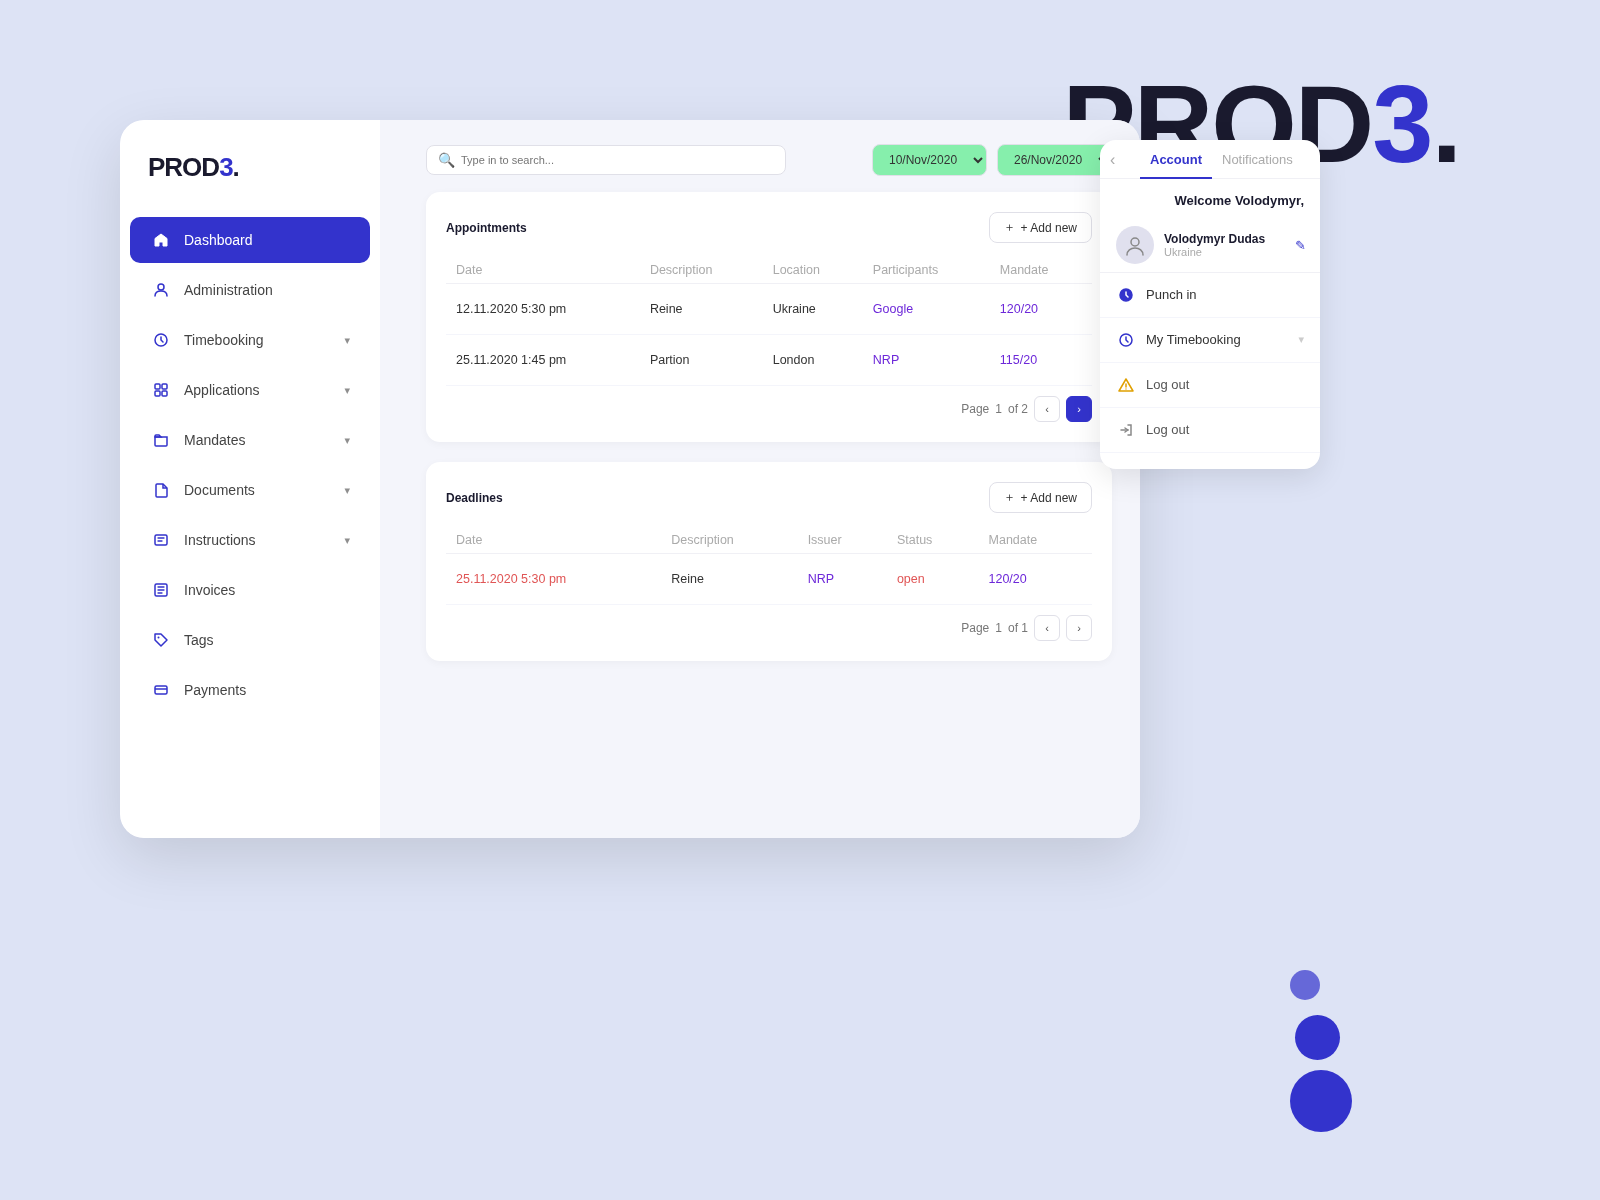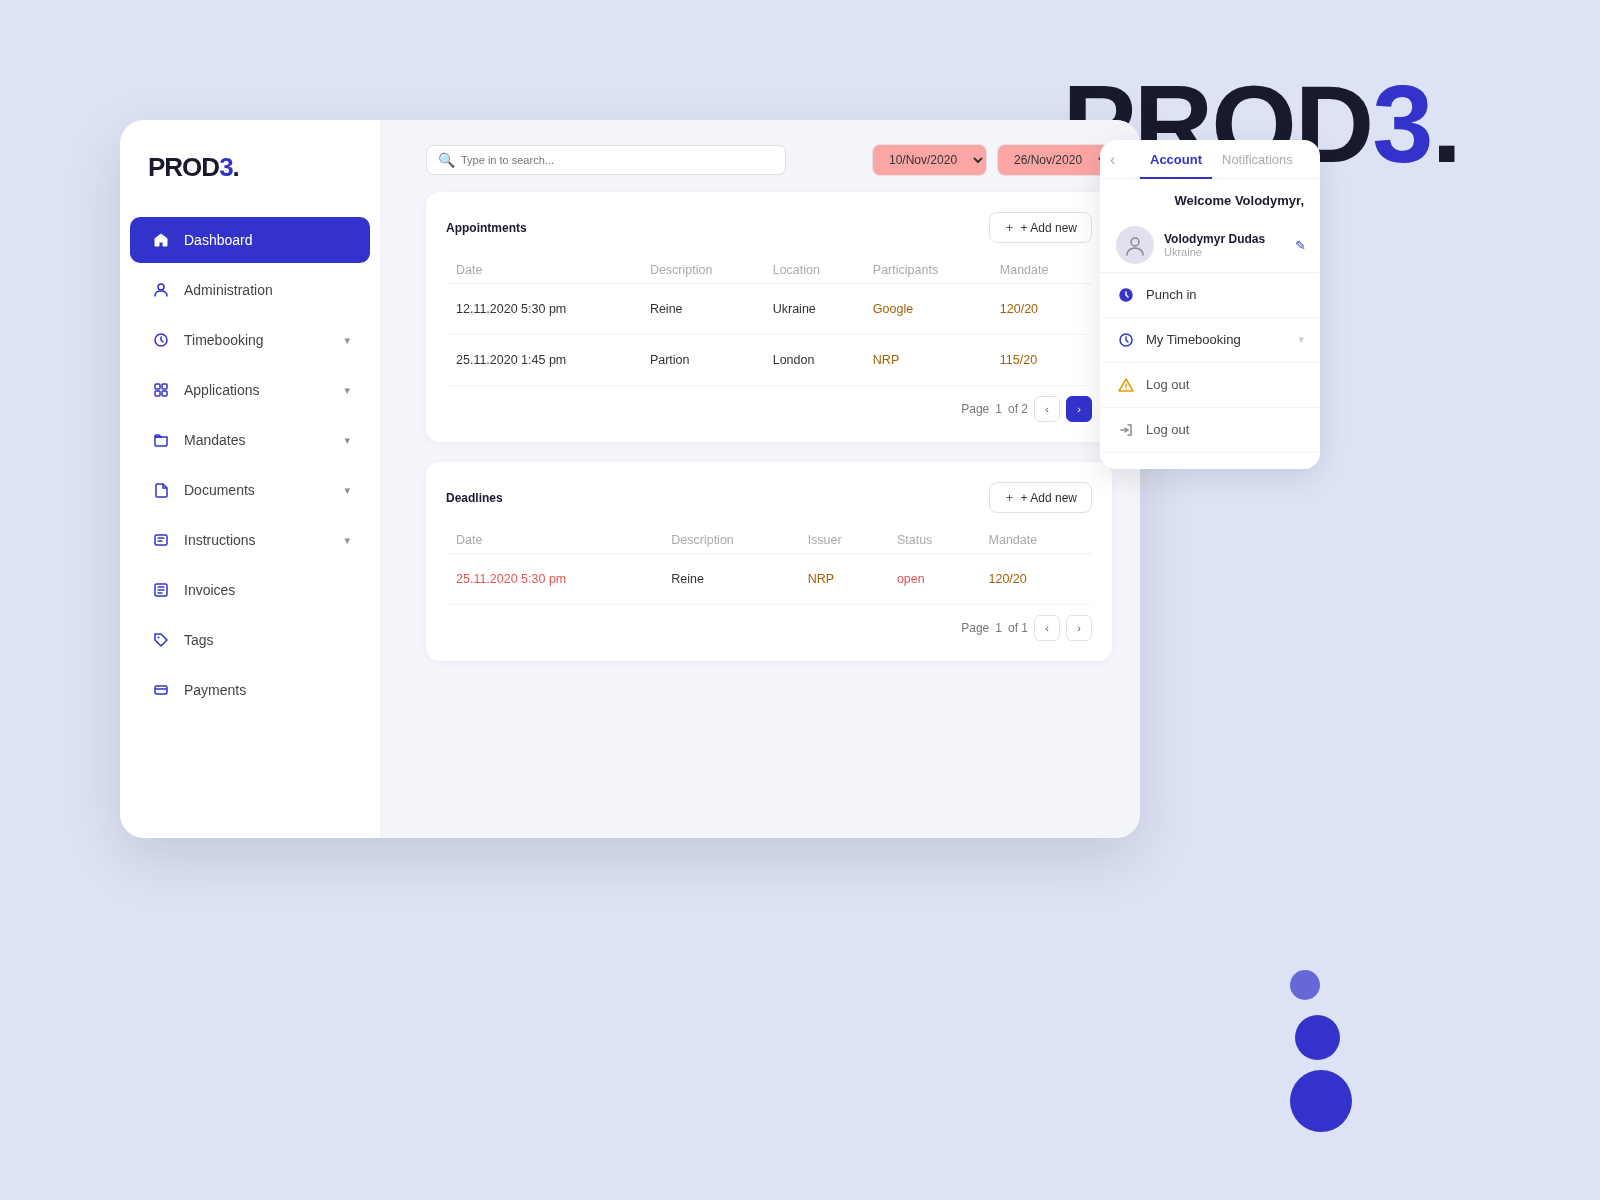--- a/index.html
+++ b/index.html
@@ -142,21 +142,21 @@
       display: flex;
       gap: 10px;
       margin-left: auto;
     }
     .date-select {
       padding: 7px 12px;
       border: 1.5px solid #e0e0e8;
       border-radius: 8px;
       font-size: 12px;
       color: #333;
-      background: #fca5a5;
+      background: #86efac;
       cursor: pointer;
     }
 
     
     .section-card {
       background: #fff;
       border-radius: 14px;
       padding: 20px;
       margin-bottom: 20px;
       box-shadow: 0 2px 8px rgba(0,0,0,0.04);
@@ -197,21 +197,21 @@
       padding: 6px 10px;
       color: #aaa;
       font-weight: 500;
       border-bottom: 1.5px solid #f0f0f5;
     }
     .data-table td {
       padding: 18px 10px;
       color: #333;
       border-bottom: 1px solid #f4f5fb;
     }
-    .data-table td.link { color: #a16207; cursor: pointer; }
+    .data-table td.link { color: #6d28d9; cursor: pointer; }
     .data-table td.open { color: #e05555; }
     .pagination {
       display: flex;
       align-items: center;
       justify-content: flex-end;
       gap: 6px;
       margin-top: 10px;
       font-size: 12px;
       color: #777;
     }

